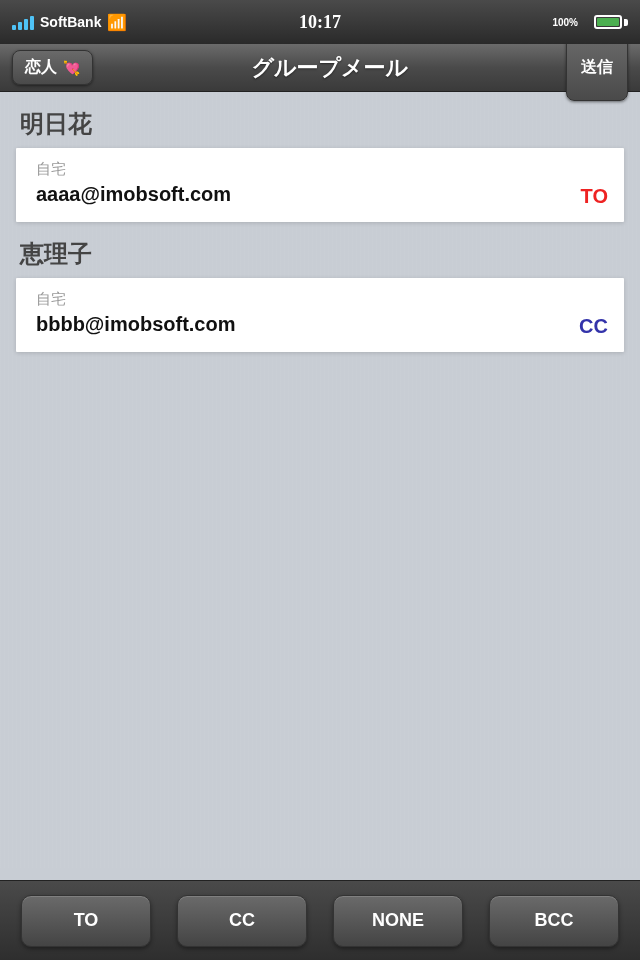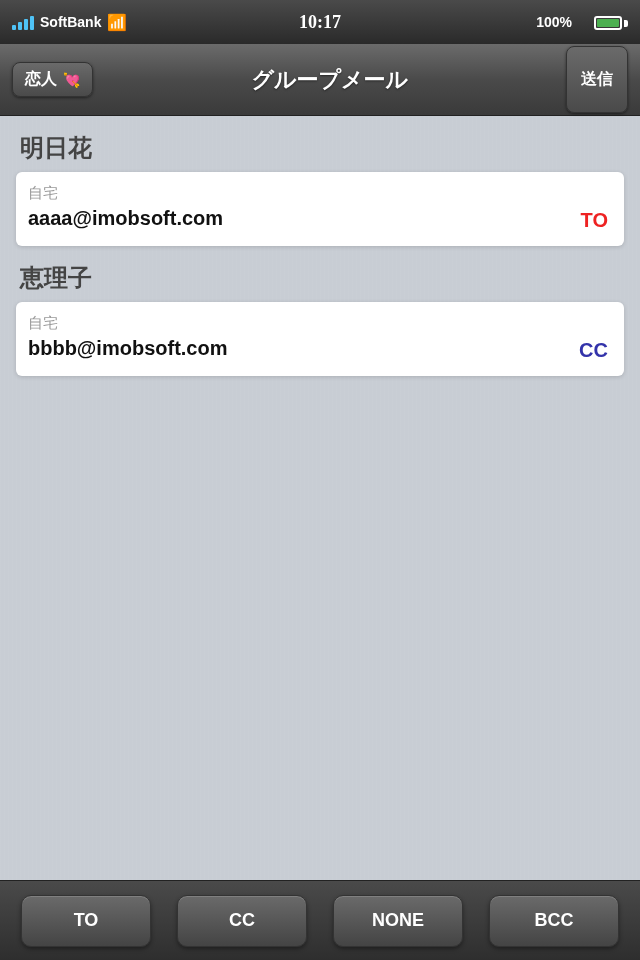--- a/index.html
+++ b/index.html
@@ -58,24 +58,24 @@
       font-size: 18px;
       font-weight: 700;
       position: absolute;
       left: 50%;
       transform: translateX(-50%);
       font-family: Liberation Serif, serif;
     }
 
     .status-right {
       display: flex;
-      align-items: flex-end;
-      gap: 22px;
-      color: #fff;
-      font-size: 14px;
+      align-items: center;
+      gap: 16px;
+      color: #fff;
+      font-size: 10px;
       font-weight: 600;
     }
 
     .battery {
       display: flex;
       align-items: center;
       gap: 2px;
     }
 
     .battery-body {
@@ -99,21 +99,21 @@
     .battery-tip {
       width: 4px;
       height: 7px;
       background: #fff;
       border-radius: 0 2px 2px 0;
     }
 
     
     .nav-bar {
       width: 100%;
-      height: 72px;
+      height: 48px;
       background: linear-gradient(180deg, #6b6b6b 0%, #4a4a4a 50%, #3a3a3a 100%);
       display: flex;
       align-items: center;
       justify-content: space-between;
       padding: 0 12px;
       border-bottom: 1px solid #222;
     }
 
     .nav-left-btn {
       background: linear-gradient(180deg, #6a6a6a 0%, #4a4a4a 100%);
@@ -179,22 +179,22 @@
     .contact-name {
       color: #444;
       font-size: 24px;
       font-weight: 700;
       margin-bottom: 8px;
       padding-left: 4px;
     }
 
     .contact-card {
       background: #fff;
-      border-radius: 6px;
-      padding: 12px 16px 16px 12px;
+      border-radius: 1px;
+      padding: 12px 16px 16px 20px;
       box-shadow: 0 1px 4px rgba(0,0,0,0.15);
       position: relative;
     }
 
     .card-label {
       color: #999;
       font-size: 15px;
       margin-bottom: 4px;
     }
 

